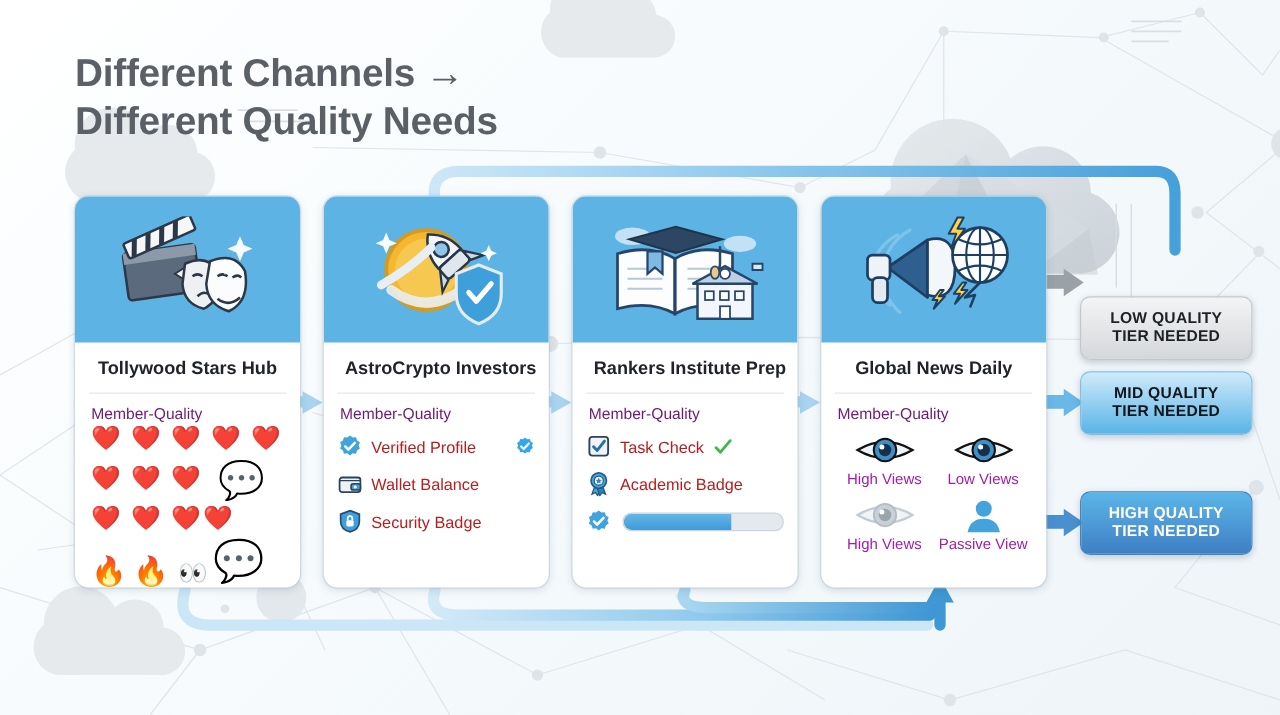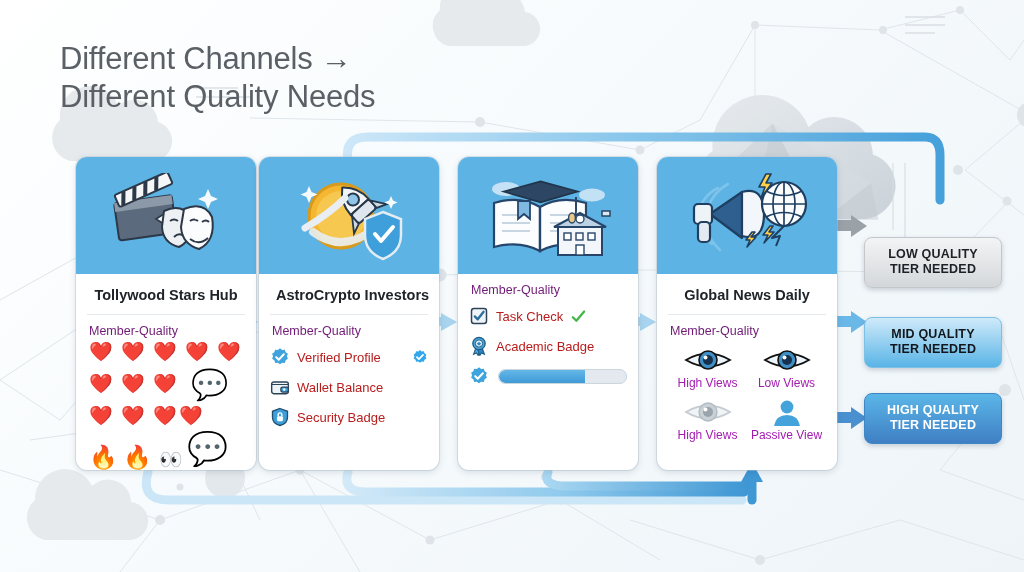--- a/index.html
+++ b/index.html
@@ -6,21 +6,21 @@
   body{
     width:1024px;height:572px;overflow:hidden;position:relative;
     font-family:"Liberation Sans","DejaVu Sans",sans-serif;
     background:linear-gradient(135deg,#ffffff 0%,#f7fbfd 40%,#eef4f8 100%);
   }
   #bg{position:absolute;inset:0;z-index:0;}
   #loops{position:absolute;inset:0;z-index:1;pointer-events:none;}
 
   .title{
     position:absolute;left:60px;top:40px;z-index:5;
-    font-size:31px;line-height:1.22;font-weight:400;color:#5a6066;
+    font-size:31px;line-height:1.22;font-weight:700;color:#5a6066;
     letter-spacing:-0.2px;white-space:pre-line;
   }
 
   .card{
     position:absolute;top:157px;width:180px;height:313px;z-index:4;
     background:#ffffff;border-radius:11px;
     box-shadow:0 2px 7px rgba(40,70,95,.16),0 0 0 1px rgba(190,205,215,.45);
     overflow:hidden;display:flex;flex-direction:column;
   }
   .card-head{
@@ -54,21 +54,21 @@
   .vlabel{font-size:12px;color:#a21caf;}
 
   
   .tier{
     position:absolute;right:22px;z-index:6;width:128px;
     border-radius:8px;padding:9px 4px;text-align:center;
     font-size:12.5px;font-weight:700;line-height:1.22;letter-spacing:.2px;
     box-shadow:0 2px 5px rgba(40,60,80,.22);white-space:pre-line;
   }
   .tier-low{top:201px;background:linear-gradient(180deg,#f3f4f5,#d4d7da);color:#1d2126;border:1px solid #c3c7cb;margin-top:36px;}
-  .tier-mid{top:297px;background:linear-gradient(180deg,#cfeafa,#59b4e6);color:#11161c;border:1px solid #7cc0e6;margin-top:20px;}
+  .tier-mid{top:297px;background:linear-gradient(180deg,#cfeafa,#59b4e6);color:#11161c;border:1px solid #7cc0e6;}
   .tier-high{top:393px;background:linear-gradient(180deg,#5bb6e8,#3f7fc4);color:#ffffff;border:1px solid #3f86c6;}
 </style>
 </head>
 <body>
 
 <svg id="bg" width="1024" height="572" viewBox="0 0 1024 572">
   <defs>
     <linearGradient id="gcloudA" x1="0" y1="0" x2="1" y2="1">
       <stop offset="0" stop-color="#e7ebee"></stop>
         <stop offset="1" stop-color="#c9d1d8"></stop>
@@ -201,21 +201,21 @@
     <g fill="#4a90d0">
       <polygon points="851,407 867,418 851,429"></polygon>
         <rect x="833" y="412" width="20" height="11" rx="2"></rect>
     </g>
   </g>
 </svg>
 
 <div class="title">Different Channels →
 Different Quality Needs</div>
 
-<div class="card" style="left:76px">
+<div class="card" style="left:60px">
   <div class="card-head">
     <svg width="124" height="86" viewBox="0 0 124 86">
       <g transform="rotate(-8 40 42)">
         <rect x="12" y="26" width="58" height="38" rx="3" fill="#5b6b7d" stroke="#2c3847" stroke-width="2"></rect>
         <rect x="12" y="26" width="58" height="9" fill="#8c99a8"></rect>
       </g>
       <g transform="rotate(-24 40 20)">
         <rect x="12" y="10" width="58" height="13" rx="2" fill="#f4f6f8" stroke="#2c3847" stroke-width="2"></rect>
         <path d="M22 10 l-6 13 M34 10 l-6 13 M46 10 l-6 13 M58 10 l-6 13" stroke="#2c3847" stroke-width="4"></path>
       </g>
@@ -347,20 +347,21 @@
           <rect x="104" y="64" width="7" height="7"></rect>
         <rect x="92" y="76" width="8" height="10"></rect>
       </g>
       <circle cx="96" cy="50" r="4" fill="#fff" stroke="#27456a" stroke-width="1.4"></circle>
       <path d="M118 42 h8 v5 h-8z" fill="#dde7ef" stroke="#27456a" stroke-width="1.5"></path>
       <path d="M42 16 l44 -12 44 12 -44 13z" transform="translate(-24,4) scale(.84) translate(10,6)" fill="#2c4663" stroke="#20344a" stroke-width="2"></path>
       <path d="M92 28 v14 q0 5 -4 5" fill="none" stroke="#2c4663" stroke-width="2"></path>
       <ellipse cx="88" cy="49" rx="3.4" ry="5" fill="#e8c98a" stroke="#2c4663" stroke-width="1.4"></ellipse>
     </svg>
   </div>
+  <div class="card-title">Rankers Institute Prep</div>
   <div class="mq">Member-Quality</div>
   <div class="rows">
 
     <div class="frow">
       <svg class="ico" viewBox="0 0 24 24">
         <rect x="3" y="3" width="18" height="18" rx="3" fill="#eef4f9" stroke="#2c4358" stroke-width="1.8"></rect>
         <path d="M7 12.5 l3.5 3.5 7 -9" fill="none" stroke="#2c6f9e" stroke-width="2.8" stroke-linecap="round" stroke-linejoin="round"></path>
       </svg>
       <span>Task Check</span>
       <svg width="17" height="17" viewBox="0 0 24 24">

